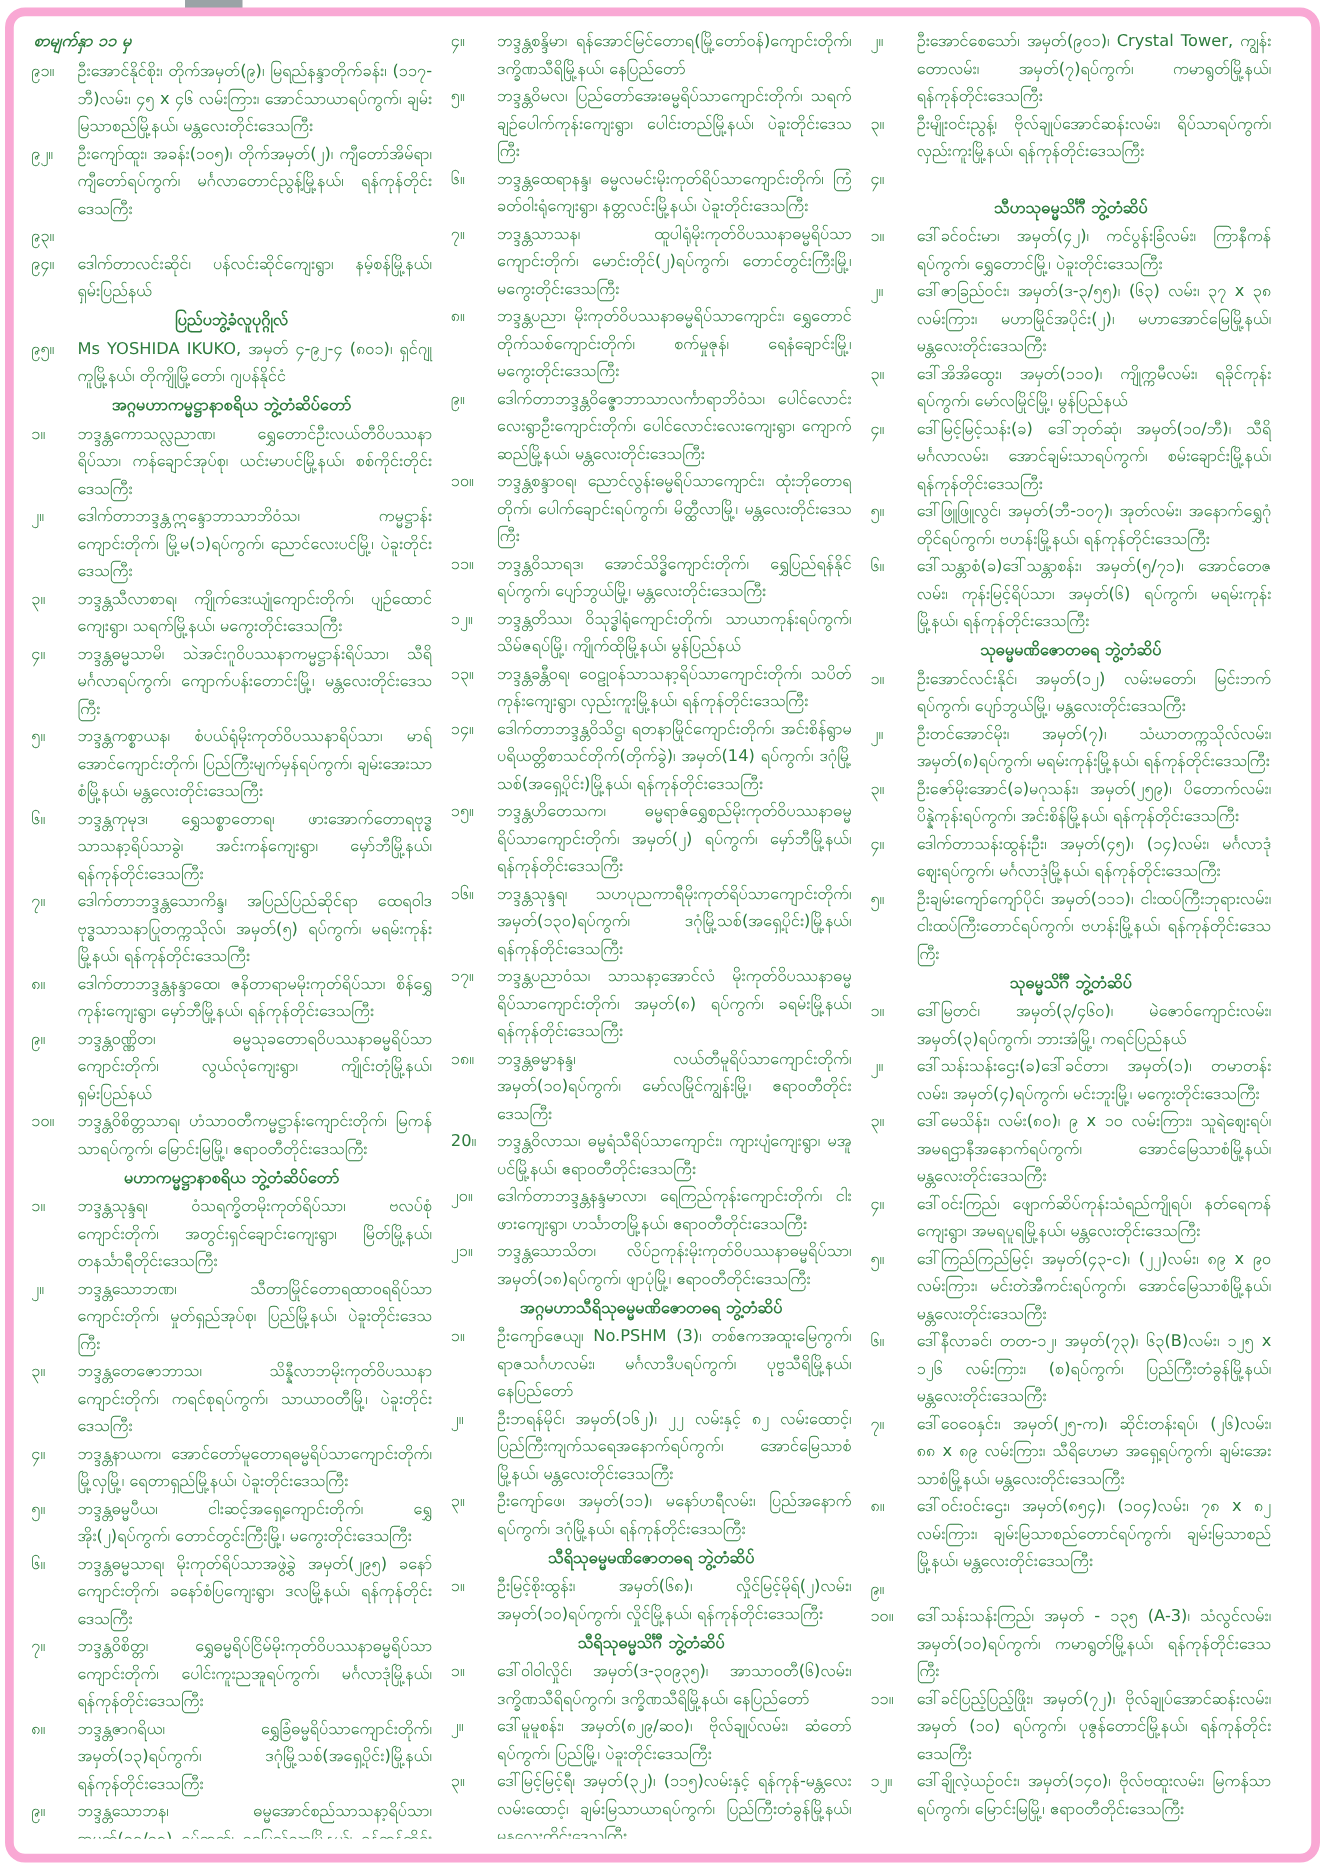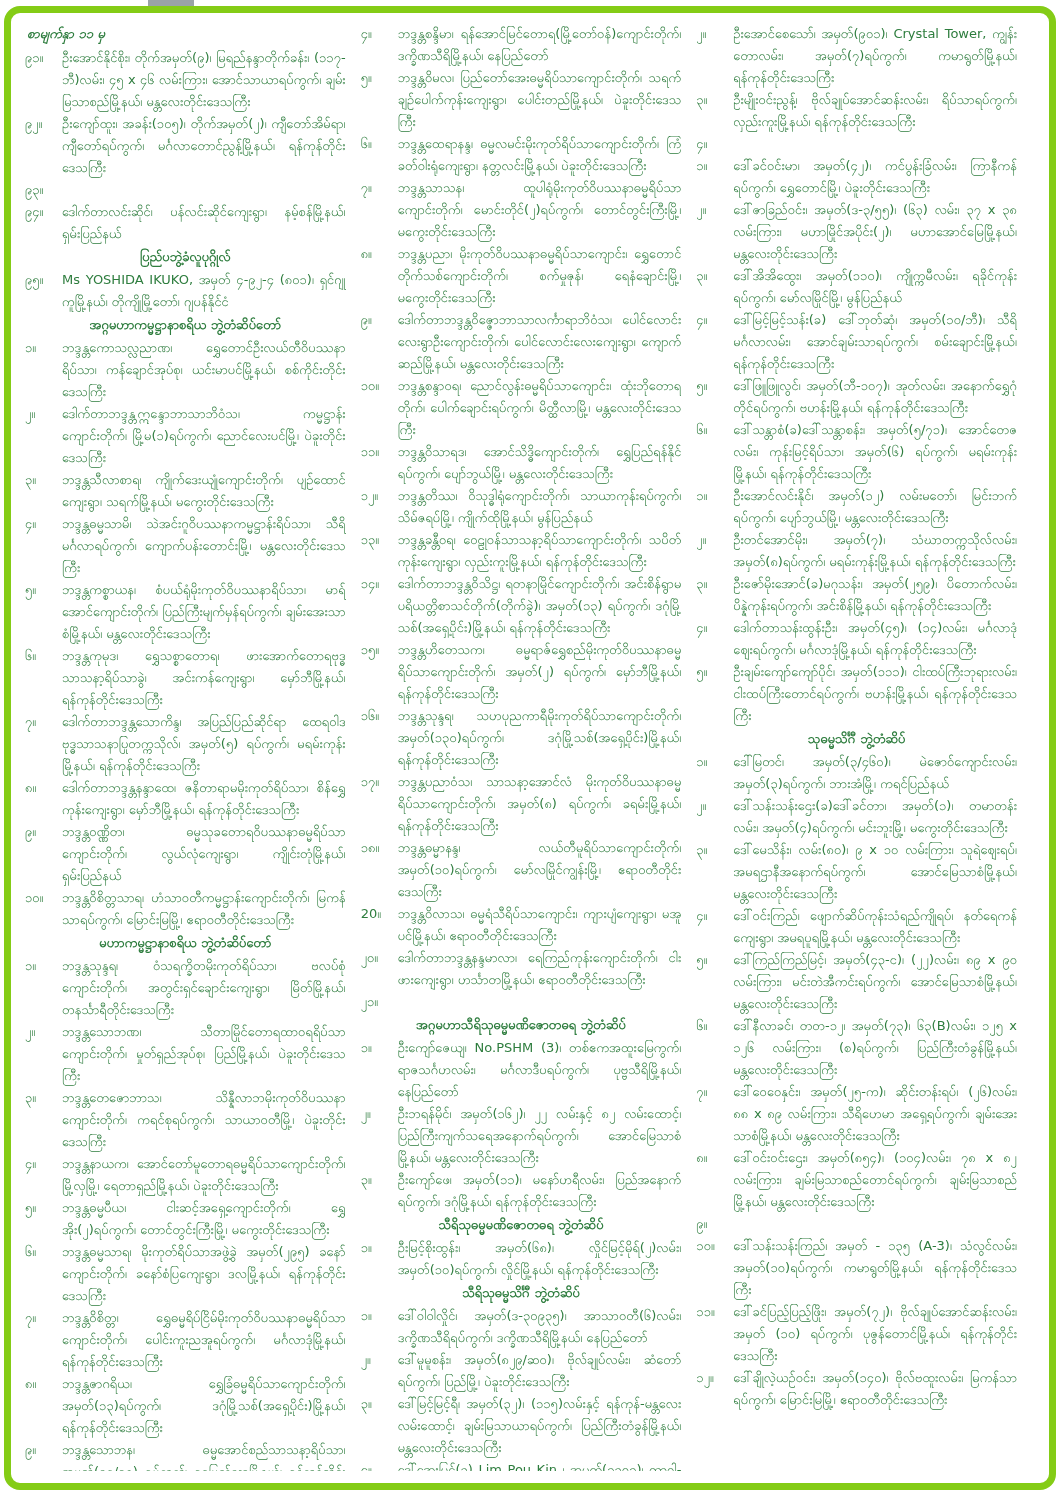--- a/index.html
+++ b/index.html
@@ -1,20 +1,20 @@
 <!DOCTYPE html>
 <html><head>
 <meta charset="utf-8">
 <style>
   html,body{margin:0;padding:0;background:#ffffff;}
   .page{position:relative;width:1062px;height:1500px;background:#ffffff;overflow:hidden;
         font-family:"DejaVu Sans","Liberation Sans",sans-serif;}
   .scan-artifact{position:absolute;top:0;left:148px;width:46px;height:9px;background:#9aa3a6;}
   .frame{position:absolute;left:4px;top:6px;right:6px;bottom:10px;
-         border:7px solid #84cc16;border-radius:16px;box-sizing:border-box;
+         border:7px solid #f9a8d4;border-radius:16px;box-sizing:border-box;
          padding:10px 32px 12px 14px;display:flex;gap:15px;overflow:hidden;background:#ffffff;}
   .col{flex:1 1 0;min-width:0;overflow:hidden;color:#2e7d3e;font-size:13px;line-height:22px;}
   .note{font-weight:bold;font-style:italic;margin:0 0 2px 2px;}
   .subheading{font-weight:bold;margin:1px 0;text-align:center;}
   .heading{font-weight:bold;text-align:center;margin:1px 0;}
   .item{display:flex;align-items:flex-start;}
   .item .num{flex:0 0 37px;white-space:nowrap;}
   .item .txt{flex:1 1 auto;text-align:justify;word-break:break-word;}
 </style>
 </head>
@@ -160,21 +160,21 @@
         <div class="item">
           <span class="num">၁၂။</span>
           <span class="txt">ဘဒ္ဒန္တတိဿ၊ ဝိသုဒ္ဓါရုံကျောင်းတိုက်၊ သာယာကုန်းရပ်ကွက်၊ သိမ်ဇရပ်မြို့၊ ကျိုက်ထိုမြို့နယ်၊ မွန်ပြည်နယ်</span>
         </div>
         <div class="item">
           <span class="num">၁၃။</span>
           <span class="txt">ဘဒ္ဒန္တခန္တီဝရ၊ ဝေဠုဝန်သာသနာ့ရိပ်သာကျောင်းတိုက်၊ သပိတ်ကုန်းကျေးရွာ၊ လှည်းကူးမြို့နယ်၊ ရန်ကုန်တိုင်းဒေသကြီး</span>
         </div>
         <div class="item">
           <span class="num">၁၄။</span>
-          <span class="txt">ဒေါက်တာဘဒ္ဒန္တဝိသိဋ္ဌ၊ ရတနာမြိုင်ကျောင်းတိုက်၊ အင်းစိန်ရွာမ ပရိယတ္တိစာသင်တိုက်(တိုက်ခွဲ)၊ အမှတ်(၁၃) ရပ်ကွက်၊ ဒဂုံမြို့သစ်(အရှေ့ပိုင်း)မြို့နယ်၊ ရန်ကုန်တိုင်းဒေသကြီး</span>
+          <span class="txt">ဒေါက်တာဘဒ္ဒန္တဝိသိဋ္ဌ၊ ရတနာမြိုင်ကျောင်းတိုက်၊ အင်းစိန်ရွာမ ပရိယတ္တိစာသင်တိုက်(တိုက်ခွဲ)၊ အမှတ်(14) ရပ်ကွက်၊ ဒဂုံမြို့သစ်(အရှေ့ပိုင်း)မြို့နယ်၊ ရန်ကုန်တိုင်းဒေသကြီး</span>
         </div>
         <div class="item">
           <span class="num">၁၅။</span>
           <span class="txt">ဘဒ္ဒန္တဟိတေသက၊ ဓမ္မရာဇ်ရွှေစည်မိုးကုတ်ဝိပဿနာဓမ္မရိပ်သာကျောင်းတိုက်၊ အမှတ်(၂) ရပ်ကွက်၊ မှော်ဘီမြို့နယ်၊ ရန်ကုန်တိုင်းဒေသကြီး</span>
         </div>
         <div class="item">
           <span class="num">၁၆။</span>
           <span class="txt">ဘဒ္ဒန္တသုန္ဒရ၊ သဟပုညကာရီမိုးကုတ်ရိပ်သာကျောင်းတိုက်၊ အမှတ်(၁၃၀)ရပ်ကွက်၊ ဒဂုံမြို့သစ်(အရှေ့ပိုင်း)မြို့နယ်၊ ရန်ကုန်တိုင်းဒေသကြီး</span>
         </div>
         <div class="item">
@@ -188,20 +188,21 @@
         <div class="item">
           <span class="num">20။</span>
           <span class="txt">ဘဒ္ဒန္တဝိလာသ၊ ဓမ္မရံသီရိပ်သာကျောင်း၊ ကျားပျံကျေးရွာ၊ မအူပင်မြို့နယ်၊ ဧရာဝတီတိုင်းဒေသကြီး</span>
         </div>
         <div class="item">
           <span class="num">၂၀။</span>
           <span class="txt">ဒေါက်တာဘဒ္ဒန္တနန္ဒမာလာ၊ ရေကြည်ကုန်းကျောင်းတိုက်၊ ငါးဖားကျေးရွာ၊ ဟင်္သာတမြို့နယ်၊ ဧရာဝတီတိုင်းဒေသကြီး</span>
         </div>
         <div class="item">
           <span class="num">၂၁။</span>
+          <span class="txt">ဘဒ္ဒန္တသောသိတ၊ လိပ်ဥကုန်းမိုးကုတ်ဝိပဿနာဓမ္မရိပ်သာ၊ အမှတ်(၁၈)ရပ်ကွက်၊ ဖျာပုံမြို့၊ ဧရာဝတီတိုင်းဒေသကြီး</span>
         </div>
         <div class="heading">အဂ္ဂမဟာသီရိသုဓမ္မမဏိဇောတဓရ ဘွဲ့တံဆိပ်</div>
         <div class="item">
           <span class="num">၁။</span>
           <span class="txt">ဦးကျော်ဇေယျ၊ No.PSHM (3)၊ တစ်ဧကအထူးမြေကွက်၊ ရာဇသင်္ဂဟလမ်း၊ မင်္ဂလာဒီပရပ်ကွက်၊ ပုဗ္ဗသီရိမြို့နယ်၊ နေပြည်တော်</span>
         </div>
         <div class="item">
           <span class="num">၂။</span>
           <span class="txt">ဦးဘရန်မိုင်၊ အမှတ်(၁၆၂)၊ ၂၂ လမ်းနှင့် ၈၂ လမ်းထောင့်၊ ပြည်ကြီးကျက်သရေအနောက်ရပ်ကွက်၊ အောင်မြေသာစံမြို့နယ်၊ မန္တလေးတိုင်းဒေသကြီး</span>
         </div>
@@ -237,20 +238,21 @@
           <span class="num">၂။</span>
           <span class="txt">ဦးအောင်စေသော်၊ အမှတ်(၉၀၁)၊ Crystal Tower, ကျွန်းတောလမ်း၊ အမှတ်(၇)ရပ်ကွက်၊ ကမာရွတ်မြို့နယ်၊ ရန်ကုန်တိုင်းဒေသကြီး</span>
         </div>
         <div class="item">
           <span class="num">၃။</span>
           <span class="txt">ဦးမျိုးဝင်းညွန့်၊ ဗိုလ်ချုပ်အောင်ဆန်းလမ်း၊ ရိပ်သာရပ်ကွက်၊ လှည်းကူးမြို့နယ်၊ ရန်ကုန်တိုင်းဒေသကြီး</span>
         </div>
         <div class="item">
           <span class="num">၄။</span>
         </div>
+        <div class="heading">သီဟသုဓမ္မသိင်္ဂီ ဘွဲ့တံဆိပ်</div>
         <div class="item">
           <span class="num">၁။</span>
           <span class="txt">ဒေါ်ခင်ဝင်းမာ၊ အမှတ်(၄၂)၊ ကင်ပွန်းခြံလမ်း၊ ကြာနီကန်ရပ်ကွက်၊ ရွှေတောင်မြို့၊ ပဲခူးတိုင်းဒေသကြီး</span>
         </div>
         <div class="item">
           <span class="num">၂။</span>
           <span class="txt">ဒေါ်ဇာခြည်ဝင်း၊ အမှတ်(ဒ-၃/၅၅)၊ (၆၃) လမ်း၊ ၃၇ x ၃၈ လမ်းကြား၊ မဟာမြိုင်အပိုင်း(၂)၊ မဟာအောင်မြေမြို့နယ်၊ မန္တလေးတိုင်းဒေသကြီး</span>
         </div>
         <div class="item">
           <span class="num">၃။</span>
@@ -261,20 +263,21 @@
           <span class="txt">ဒေါ်မြင့်မြင့်သန်း(ခ) ဒေါ်ဘုတ်ဆုံ၊ အမှတ်(၁၀/ဘီ)၊ သီရိမင်္ဂလာလမ်း၊ အောင်ချမ်းသာရပ်ကွက်၊ စမ်းချောင်းမြို့နယ်၊ ရန်ကုန်တိုင်းဒေသကြီး</span>
         </div>
         <div class="item">
           <span class="num">၅။</span>
           <span class="txt">ဒေါ်ဖြူဖြူလွင်၊ အမှတ်(ဘီ-၁၀၇)၊ အုတ်လမ်း၊ အနောက်ရွှေဂုံတိုင်ရပ်ကွက်၊ ဗဟန်းမြို့နယ်၊ ရန်ကုန်တိုင်းဒေသကြီး</span>
         </div>
         <div class="item">
           <span class="num">၆။</span>
           <span class="txt">ဒေါ်သန္တာစံ(ခ)ဒေါ်သန္တာစန်း၊ အမှတ်(၅/၇၁)၊ အောင်တေဇလမ်း၊ ကုန်းမြင့်ရိပ်သာ၊ အမှတ်(၆) ရပ်ကွက်၊ မရမ်းကုန်းမြို့နယ်၊ ရန်ကုန်တိုင်းဒေသကြီး</span>
         </div>
+        <div class="heading">သုဓမ္မမဏိဇောတဓရ ဘွဲ့တံဆိပ်</div>
         <div class="item">
           <span class="num">၁။</span>
           <span class="txt">ဦးအောင်လင်းနိုင်၊ အမှတ်(၁၂) လမ်းမတော်၊ မြင်းဘက်ရပ်ကွက်၊ ပျော်ဘွယ်မြို့၊ မန္တလေးတိုင်းဒေသကြီး</span>
         </div>
         <div class="item">
           <span class="num">၂။</span>
           <span class="txt">ဦးတင်အောင်မိုး၊ အမှတ်(၇)၊ သံဃာတက္ကသိုလ်လမ်း၊ အမှတ်(၈)ရပ်ကွက်၊ မရမ်းကုန်းမြို့နယ်၊ ရန်ကုန်တိုင်းဒေသကြီး</span>
         </div>
         <div class="item">
           <span class="num">၃။</span>

